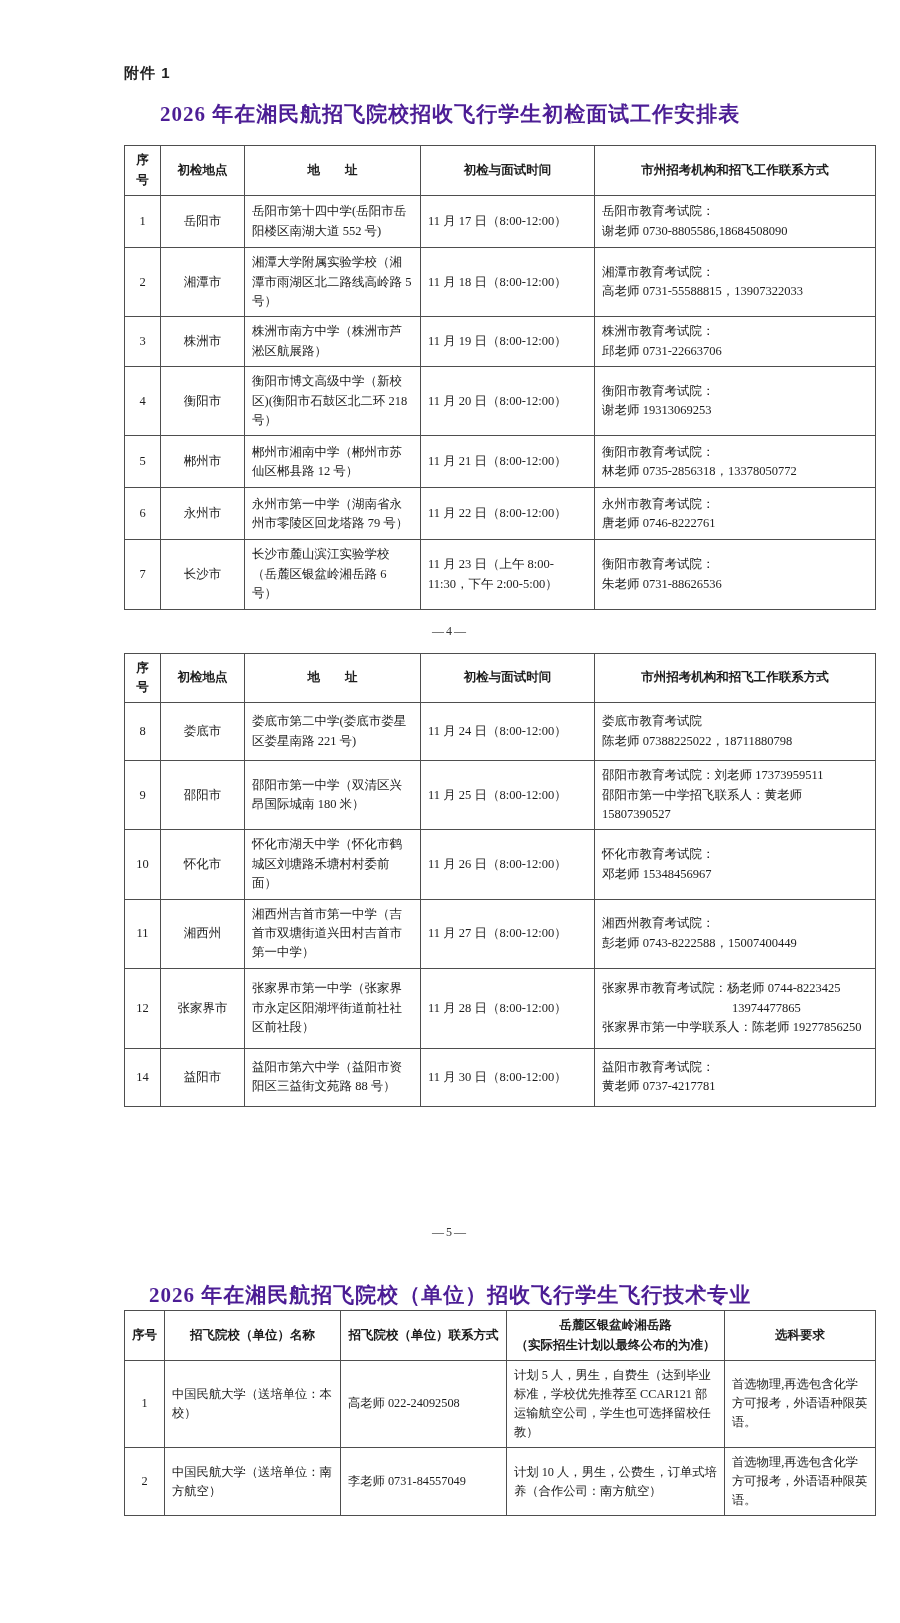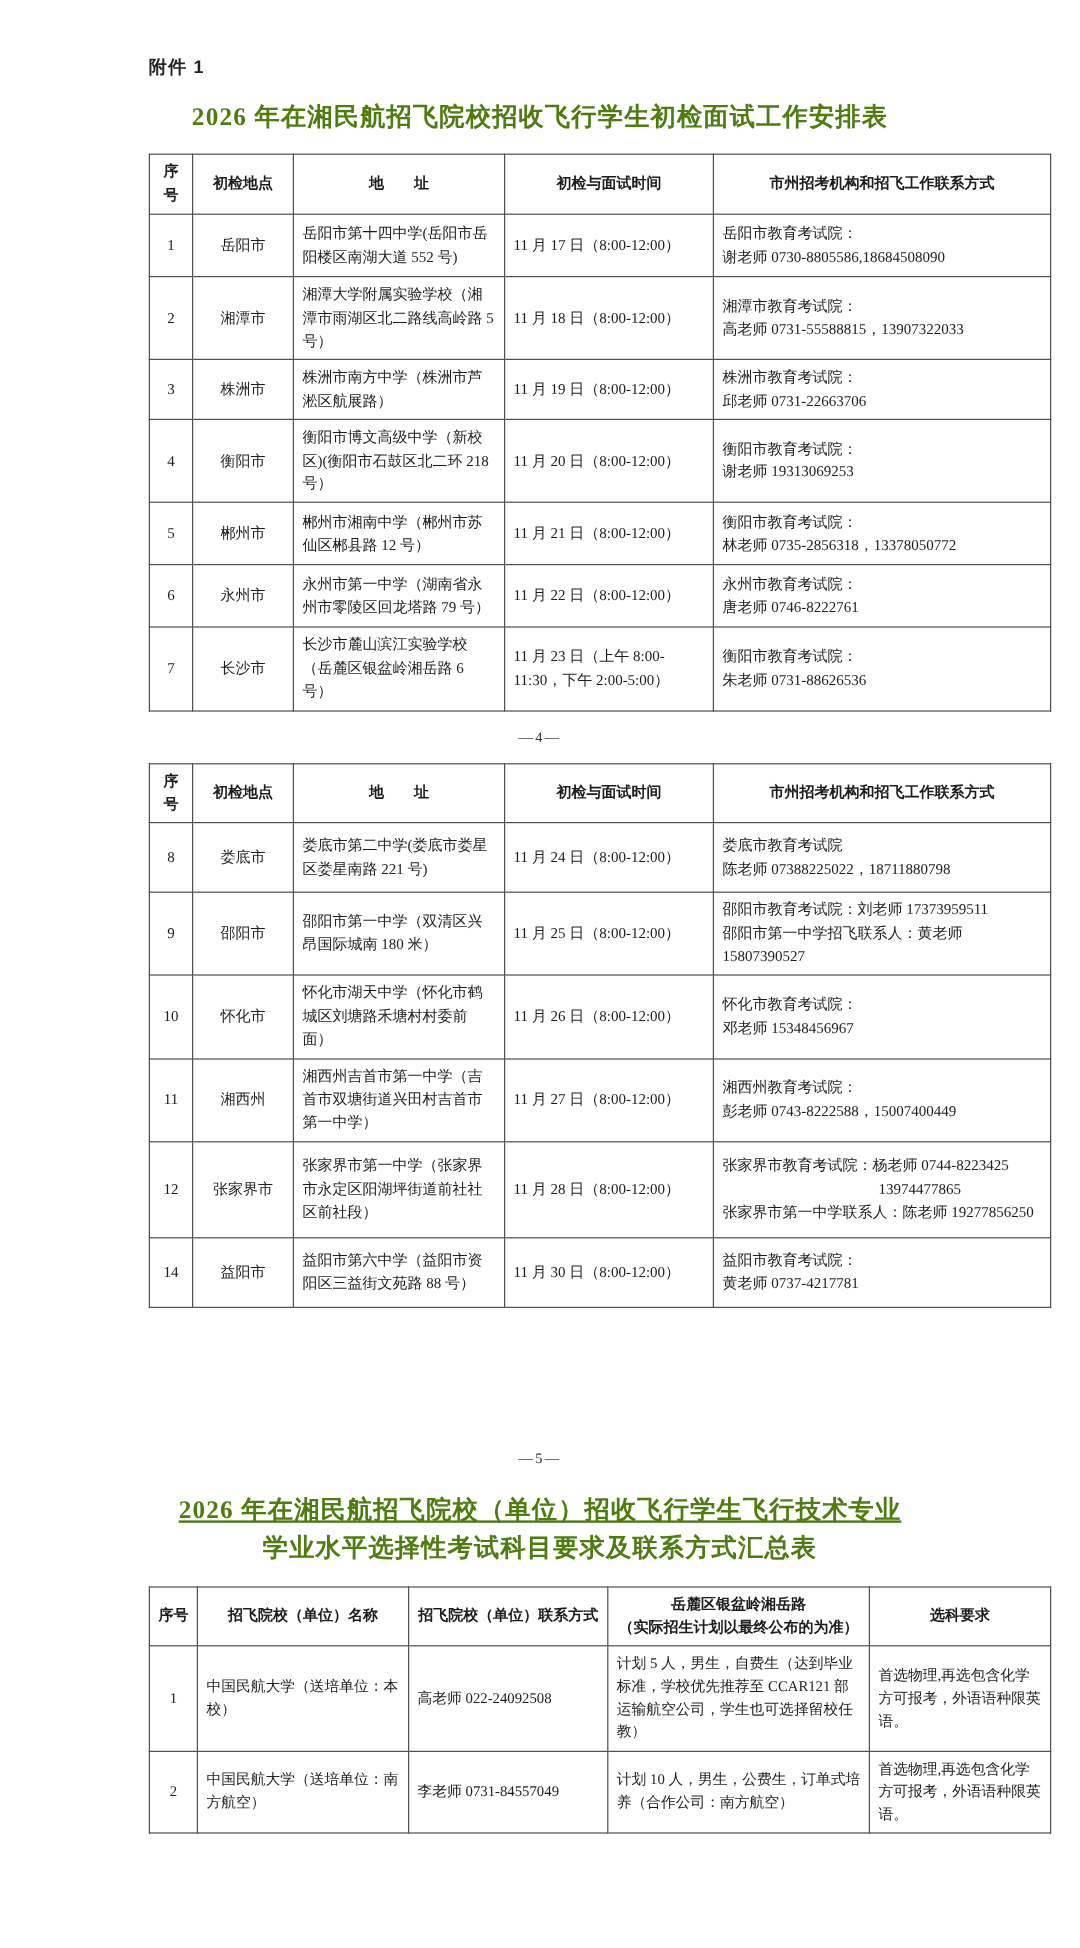--- a/index.html
+++ b/index.html
@@ -3,30 +3,30 @@
 <meta charset="utf-8">
 <style>
   * { margin:0; padding:0; box-sizing:border-box; }
   html,body { background:#ffffff; }
   body {
     width:900px; min-height:1623px;
     font-family:"Liberation Serif","DejaVu Serif",serif;
     color:#1c1c1c;
     -webkit-font-smoothing:antialiased;
   }
-  .page { width:652px; margin:0 auto; padding-top:47px; }
+  .page { width:652px; margin:0 auto; padding-top:64px; }
   .att-label {
     font-family:"Liberation Sans","DejaVu Sans",sans-serif;
     font-size:15px; font-weight:600; color:#222; letter-spacing:1px;
   }
   .doc-title {
-    text-align:center; font-weight:bold; font-size:21px; color:#4d7c0f;
+    text-align:center; font-weight:bold; font-size:21px; color:#4c1d95;
     margin-top:16px; margin-bottom:16px; letter-spacing:1px; line-height:1.45;
   }
-  .doc-title.second { margin-top:20px; margin-bottom:14px;text-decoration:underline; }
+  .doc-title.second { margin-top:40px; margin-bottom:14px; }
   table { border-collapse:collapse; width:752px; table-layout:fixed; }
   td, th {
     border:1px solid #4e4e4e;
     font-size:12.5px; line-height:1.55; vertical-align:middle;
     padding:5px 7px; color:#1c1c1c; word-break:break-word;
   }
   th { font-weight:bold; text-align:center; height:38px; font-size:12.5px; }
   td.c { text-align:center; }
   .contact-line { display:block; }
   .contact-line.indent { padding-left:130px; }
@@ -218,21 +218,20 @@
             <span class="contact-line">黄老师 0737-4217781</span>
           </td>
         </tr>
       </tbody>
   </table>
 
   <div class="page-marker pm5">—5—</div>
 
 
   <div class="doc-title second" style="margin-bottom:0">2026 年在湘民航招飞院校（单位）招收飞行学生飞行技术专业</div>
-  <div class="doc-title" style="margin-top:2px">学业水平选择性考试科目要求及联系方式汇总表</div>
 
   <table class="t2">
     <colgroup>
         <col style="width:40px">
         <col style="width:176px">
         <col style="width:166px">
         <col style="width:218px">
         <col>
       </colgroup>
     <thead>

